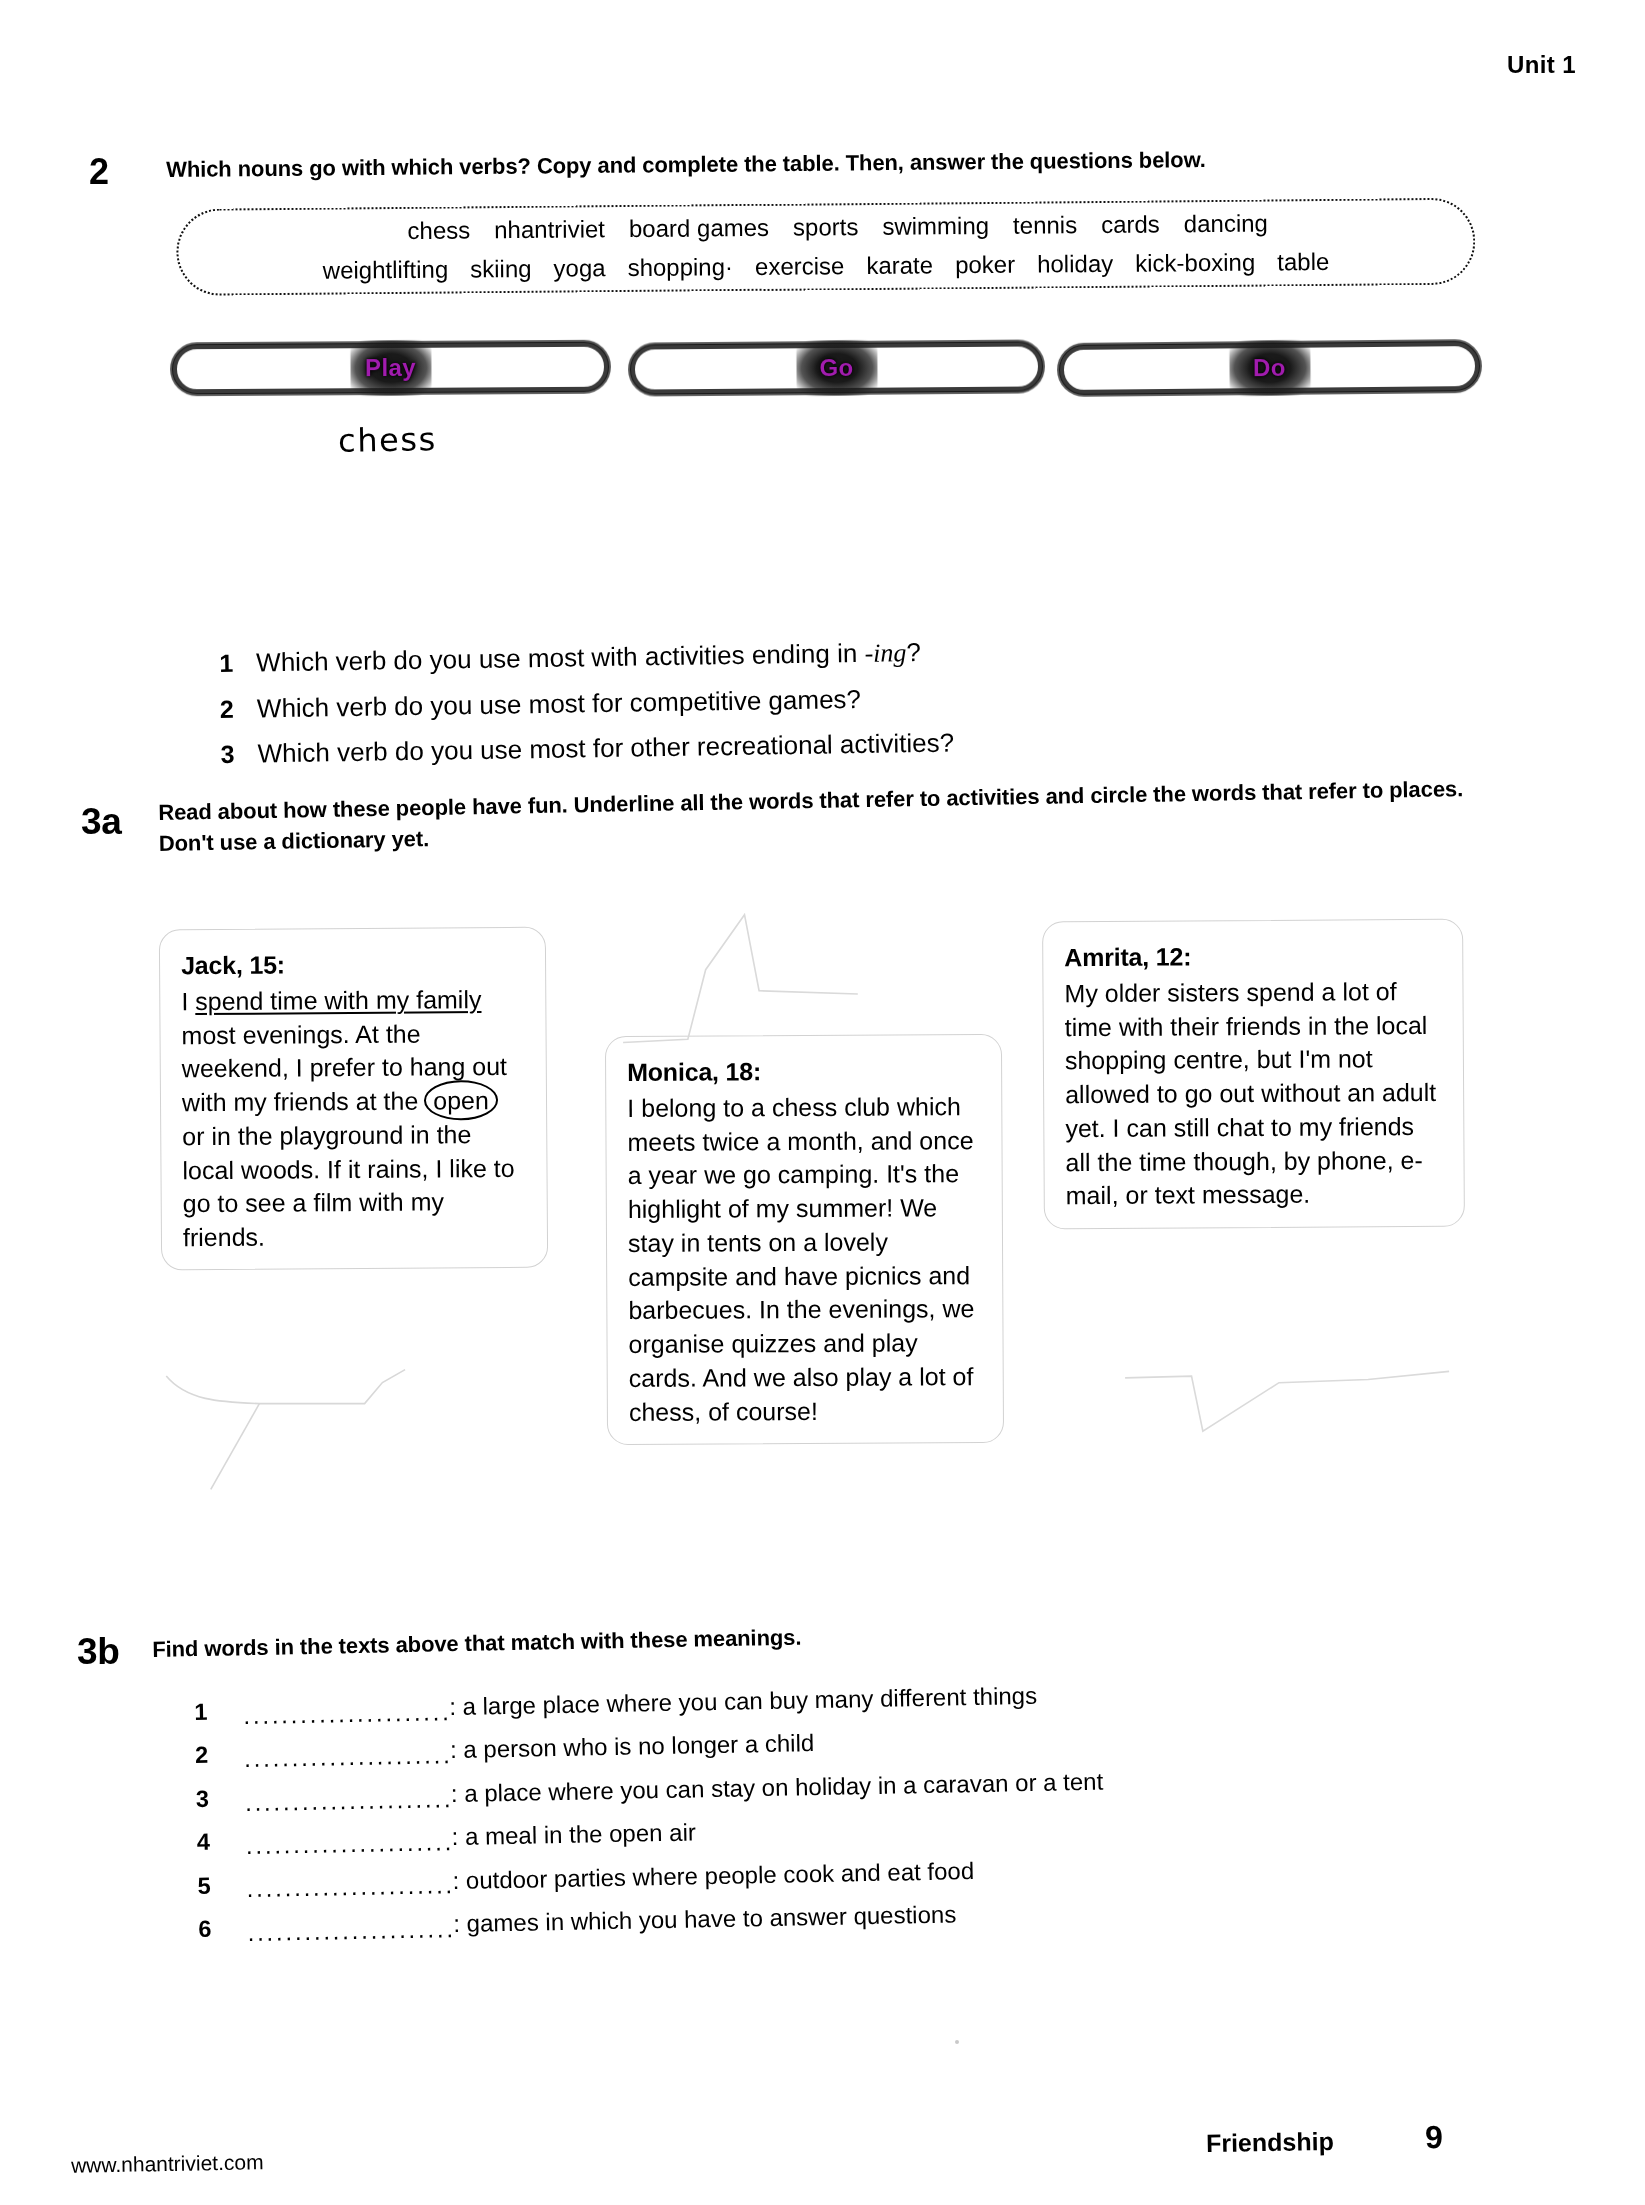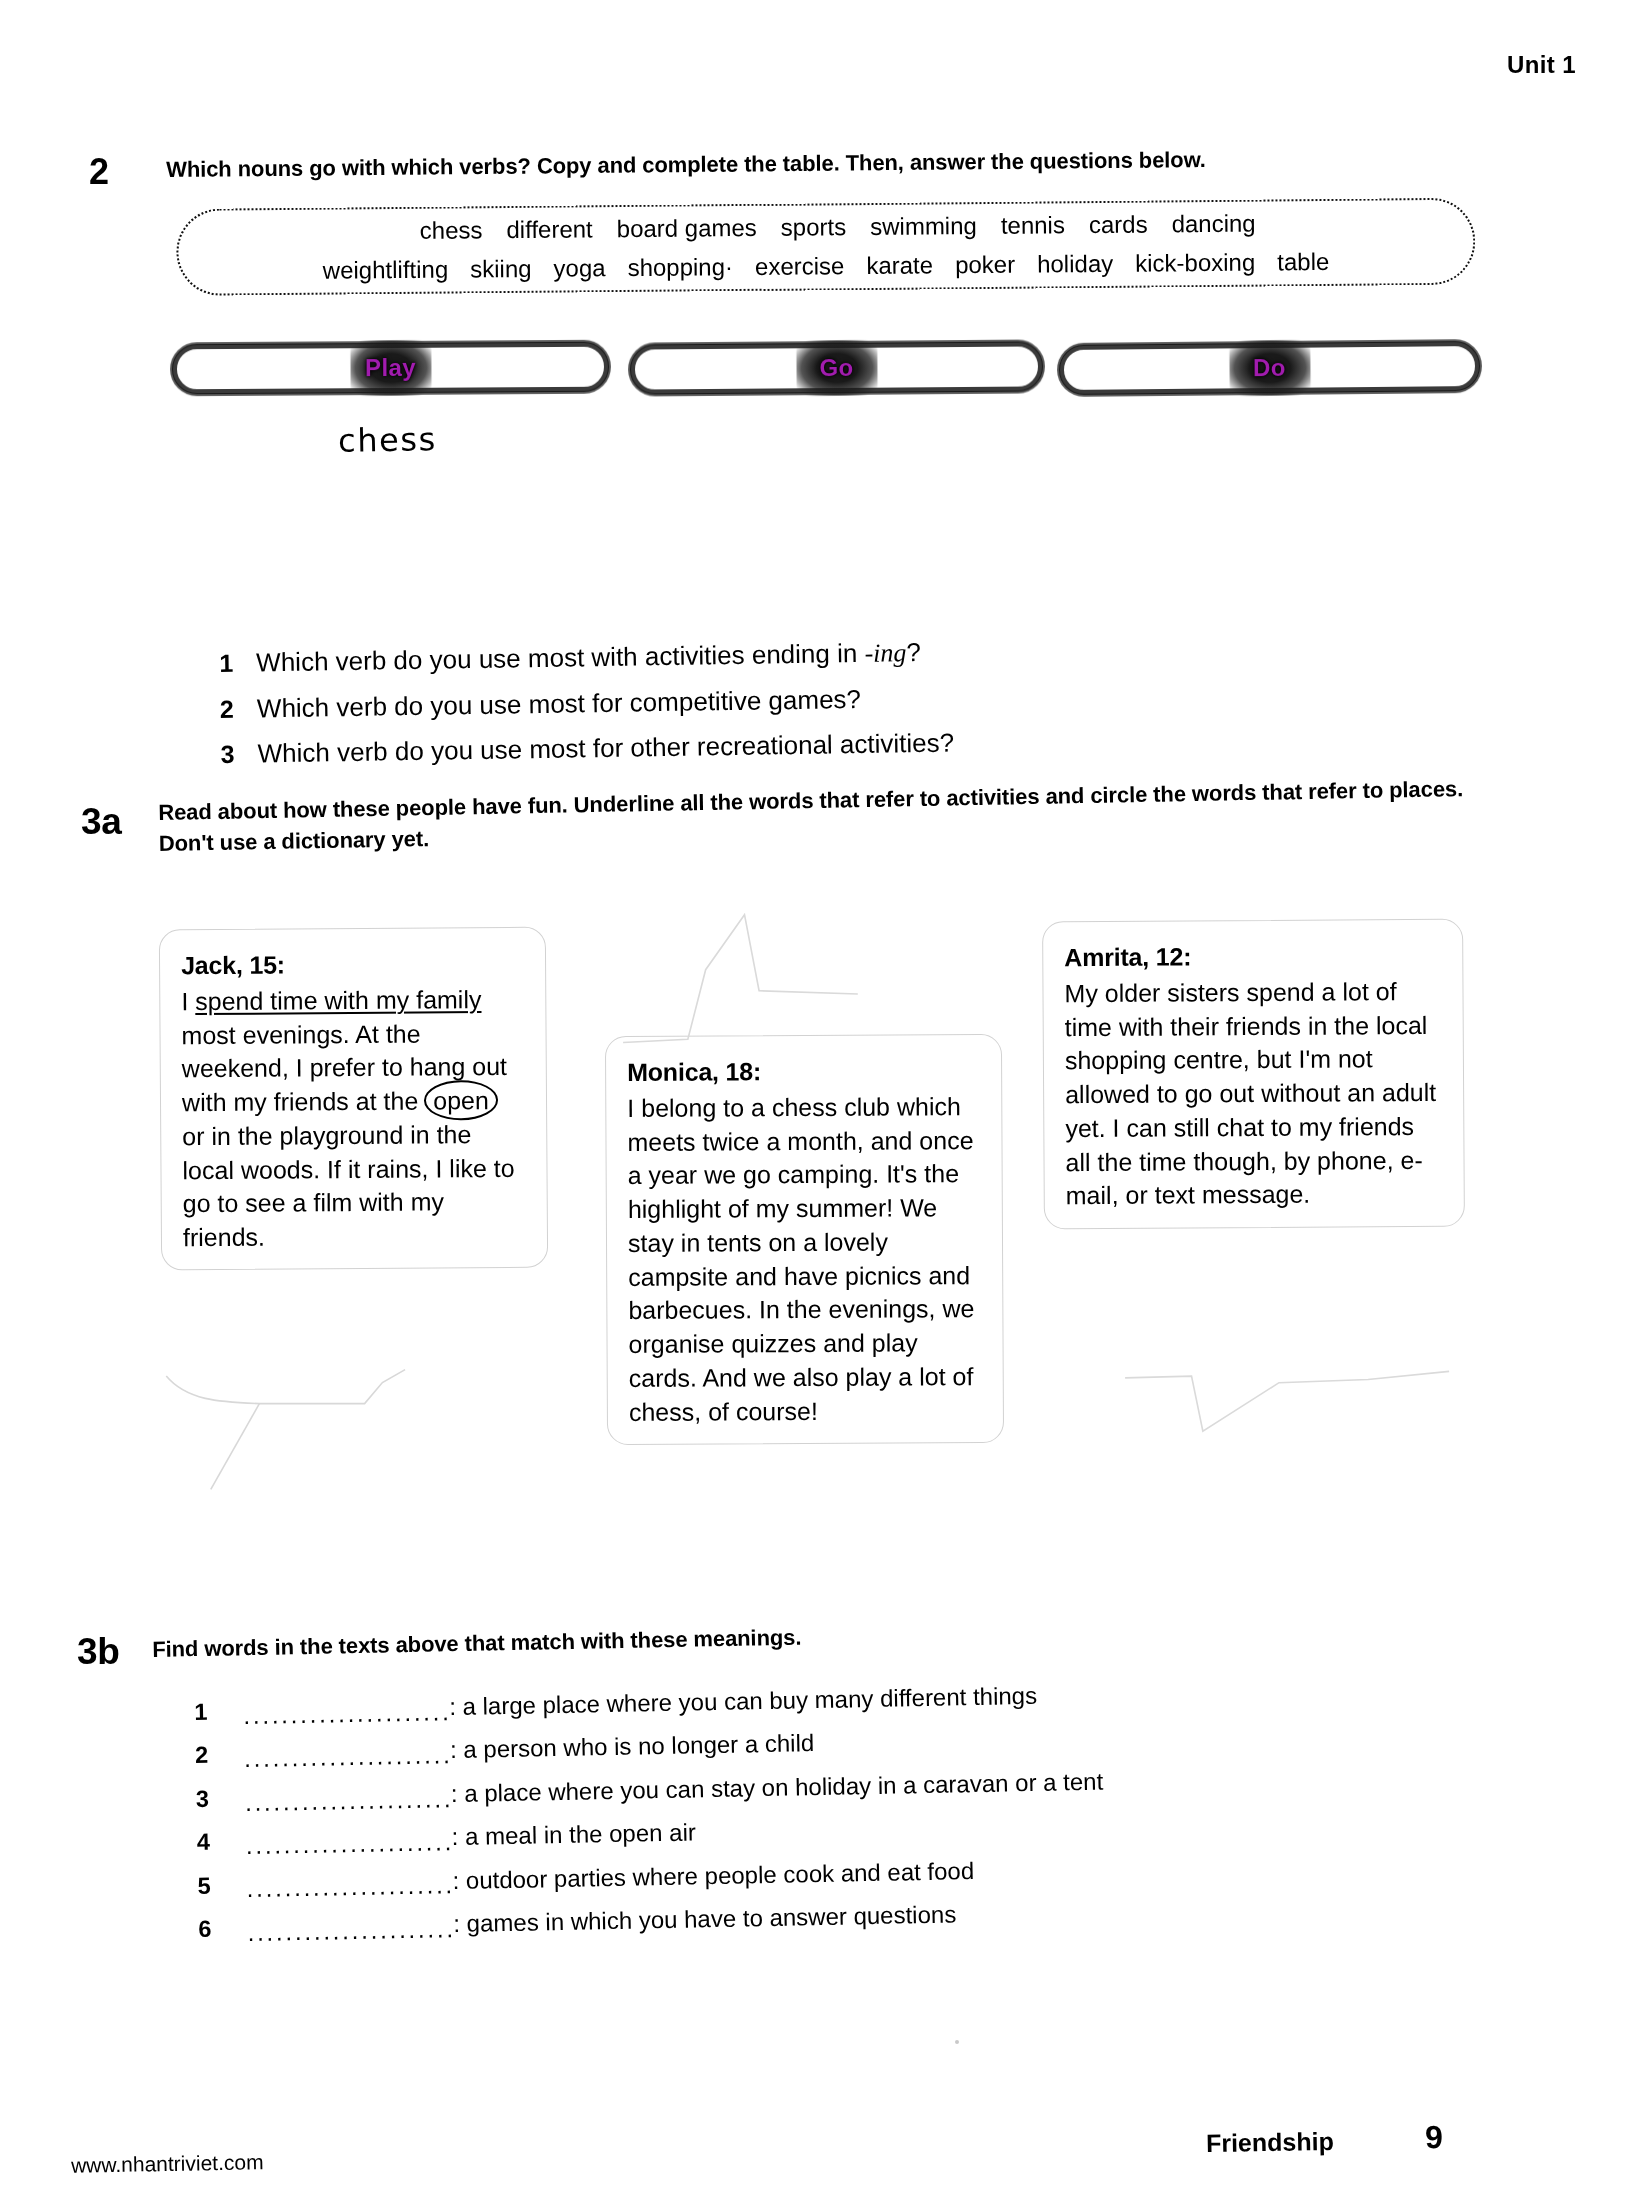--- a/index.html
+++ b/index.html
@@ -275,21 +275,21 @@
 <div class="page">
 
   <div id="unit-header">Unit 1</div>
 
   <div class="ex-num" id="ex2-num">2</div>
   <div class="ex-instr" id="ex2-instr">Which nouns go with which verbs? Copy and complete the table. Then, answer the questions below.</div>
 
   <div id="word-bank">
     <div class="wb-row" id="wb-row-1">
         <span class="wb-word">chess</span>
-        <span class="wb-word">different</span>
+        <span class="wb-word">nhantriviet</span>
         <span class="wb-word">board games</span>
         <span class="wb-word">sports</span>
         <span class="wb-word">swimming</span>
         <span class="wb-word">tennis</span>
         <span class="wb-word">cards</span>
         <span class="wb-word">dancing</span>
       </div>
     <div class="wb-row" id="wb-row-2">
         <span class="wb-word">weightlifting</span>
         <span class="wb-word">skiing</span>

